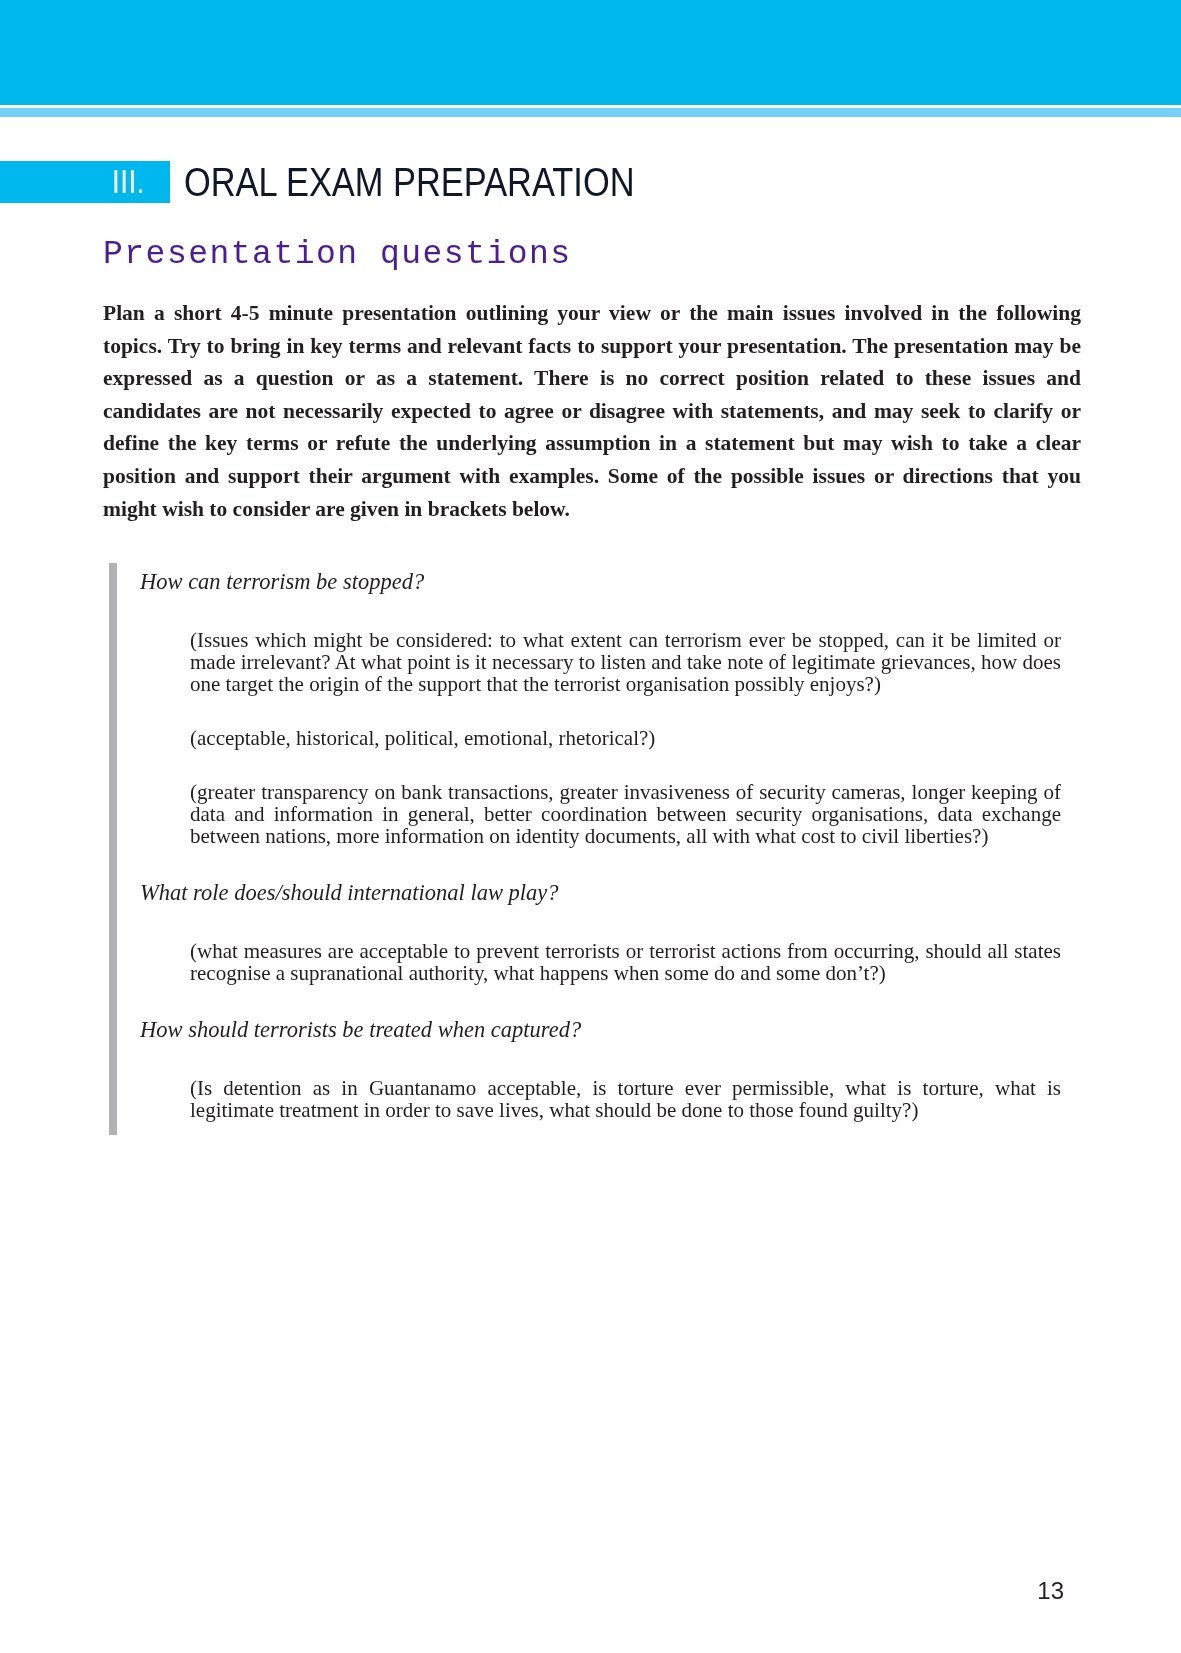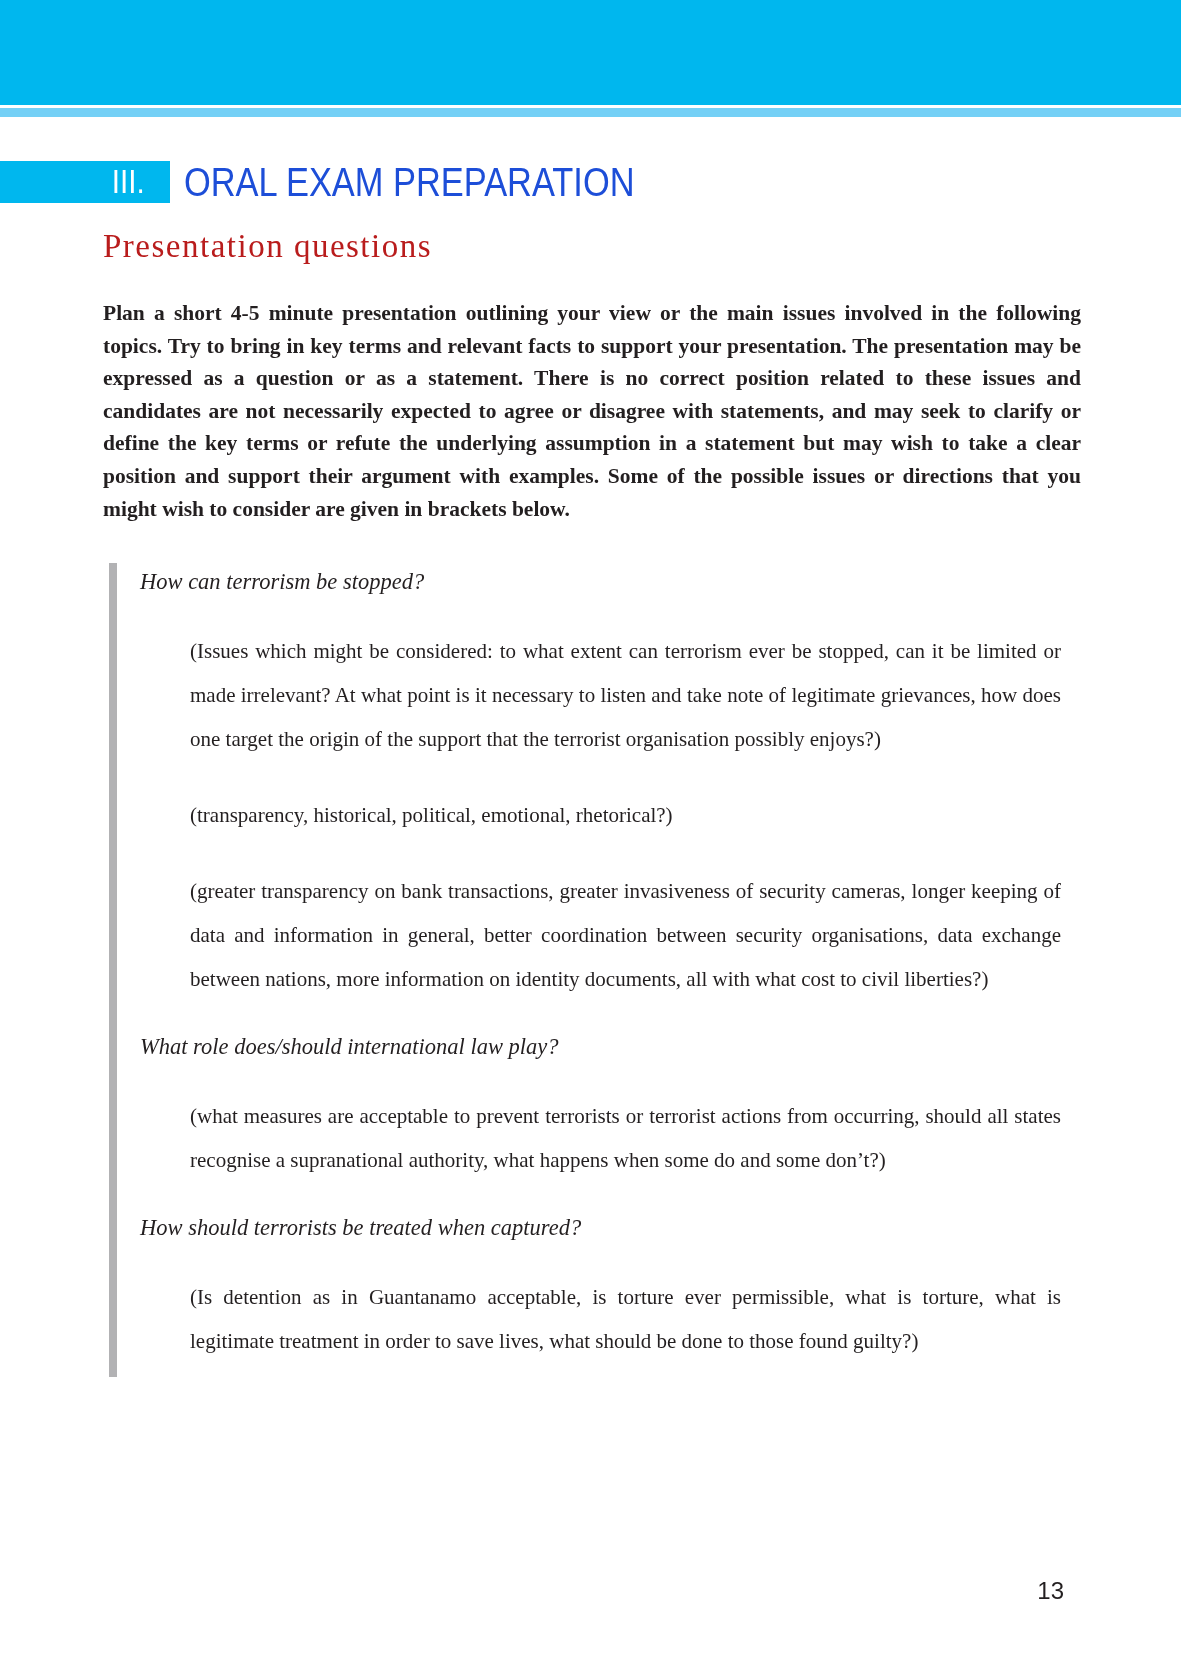--- a/index.html
+++ b/index.html
@@ -34,34 +34,34 @@
     color: #ffffff;
     font-family: "Liberation Sans", sans-serif;
     font-size: 33px;
     line-height: 42px;
     text-align: right;
     padding-right: 25px;
   }
   .num-box .condensed { display: inline-block; transform: scaleX(0.9); transform-origin: right center; }
   .section-title {
     margin-left: 14px;
-    color: #1d4ed8;
+    color: #0f172a;
     font-family: "Liberation Sans", sans-serif;
     font-weight: normal;
     font-size: 40px;
     line-height: 42px;
     white-space: nowrap;
   }
   .section-title .condensed { display: inline-block; transform: scaleX(0.86); transform-origin: left center; }
 
   .subtitle {
     position: absolute;
-    top: 228px; left: 103px;
-    color: #b91c1c;
-    font-family: Liberation Serif, serif;
+    top: 236px; left: 103px;
+    color: #4c1d95;
+    font-family: Liberation Mono, monospace;
     font-weight: normal;
     font-size: 33px;
     letter-spacing: 1.5px;
     white-space: nowrap;
   }
 
   .intro {
     position: absolute;
     top: 297px;
     left: 103px;
@@ -85,21 +85,21 @@
   .q-title {
     font-weight: normal;
     font-style: italic;
     font-size: 22.5px;
     line-height: 30px;
     margin-bottom: 7px;
   }
   .q-detail {
     margin-left: 50px;
     font-size: 21px;
-    line-height: 44px;
+    line-height: 22px;
     text-align: justify;
     margin-top: 32px;
   }
 
   .page-number {
     position: absolute;
     top: 1577px;
     right: 117px;
     font-family: "Liberation Sans", sans-serif;
     font-size: 24px;
@@ -129,21 +129,21 @@
   <p class="intro">Plan a short 4-5 minute presentation outlining your view or the main issues involved in the following topics. Try to bring in key terms and relevant facts to support your presentation. The presentation may be expressed as a question or as a statement. There is no correct position related to these issues and candidates are not necessarily expected to agree or disagree with statements, and may seek to clarify or define the key terms or refute the underlying assumption in a statement but may wish to take a clear position and support their argument with examples. Some of the possible issues or directions that you might wish to consider are given in brackets below.</p>
 
   <div class="questions">
 
     <div class="q-block">
       <div class="q-title">How can terrorism be stopped?</div>
       <p class="q-detail">(Issues which might be considered: to what extent can terrorism ever be stopped, can it be limited or made irrelevant? At what point is it necessary to listen and take note of legitimate grievances, how does one target the origin of the support that the terrorist organisation possibly enjoys?)</p>
     </div>
 
     <div class="q-block">
-      <p class="q-detail">(transparency, historical, political, emotional, rhetorical?)</p>
+      <p class="q-detail">(acceptable, historical, political, emotional, rhetorical?)</p>
     </div>
 
     <div class="q-block">
       <p class="q-detail">(greater transparency on bank transactions, greater invasiveness of security cameras, longer keeping of data and information in general, better coordination between security organisations, data exchange between nations, more information on identity documents, all with what cost to civil liberties?)</p>
     </div>
 
     <div class="q-block">
       <div class="q-title">What role does/should international law play?</div>
       <p class="q-detail">(what measures are acceptable to prevent terrorists or terrorist actions from occurring, should all states recognise a supranational authority, what happens when some do and some don’t?)</p>
     </div>

